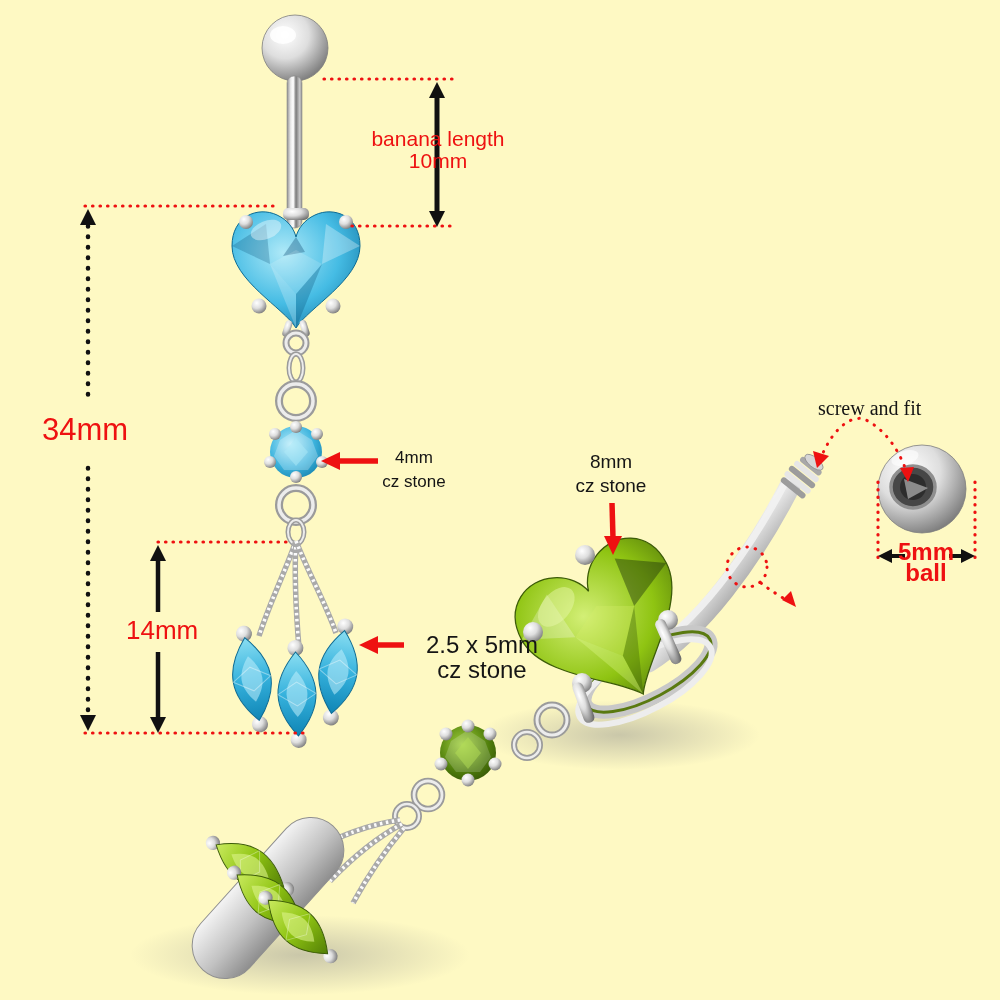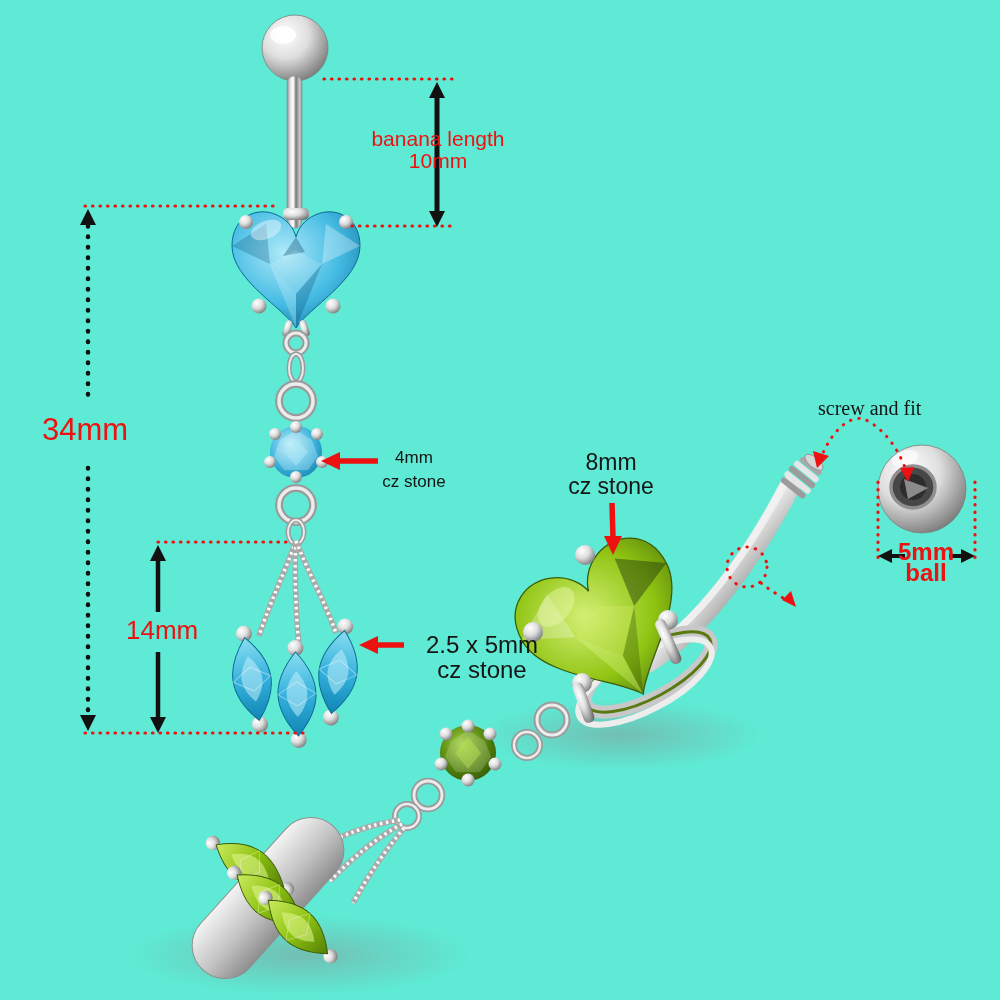--- a/index.html
+++ b/index.html
@@ -1,16 +1,16 @@
 <!DOCTYPE html>
 <html><head>
 <meta charset="utf-8">
 <style>
   html,body{margin:0;padding:0;background:#ffffff;}
-  .stage{position:relative;width:1000px;height:1000px;background:#5eead4;overflow:hidden;
+  .stage{position:relative;width:1000px;height:1000px;background:#fef9c3;overflow:hidden;
          font-family:"Liberation Sans", sans-serif;}
   .stage svg{position:absolute;left:0;top:0;}
   .lbl{position:absolute;text-align:center;white-space:nowrap;}
   .lbl .l{display:block;}
   .red{color:#ee1111;}
   .blk{color:#151515;}
   .bold{font-weight:bold;}
   .left{text-align:left;}
 </style>
 </head>
@@ -339,21 +339,21 @@
 <div class="lbl blk" style="left:364px;top:446px;width:100px;font-size:17px;line-height:24px;">
   <span class="l">4mm</span>
   <span class="l">cz stone</span>
 </div>
 
 <div class="lbl blk" style="left:422px;top:632px;width:120px;font-size:24px;line-height:25px;">
   <span class="l">2.5 x 5mm</span>
   <span class="l">cz stone</span>
 </div>
 
-<div class="lbl blk" style="left:551px;top:450px;width:120px;font-size:23px;line-height:24px;">
+<div class="lbl blk" style="left:551px;top:450px;width:120px;font-size:19px;line-height:24px;">
   <span class="l">8mm</span>
   <span class="l">cz stone</span>
 </div>
 
 <div class="lbl blk left" style="left:818px;top:397px;font-size:20px;font-family:Liberation Serif, serif;">
   <span>screw and fit</span>
 </div>
 
 <div class="lbl red bold" style="left:896px;top:541px;width:60px;font-size:24px;line-height:21px;">
   <span class="l">5mm</span>

